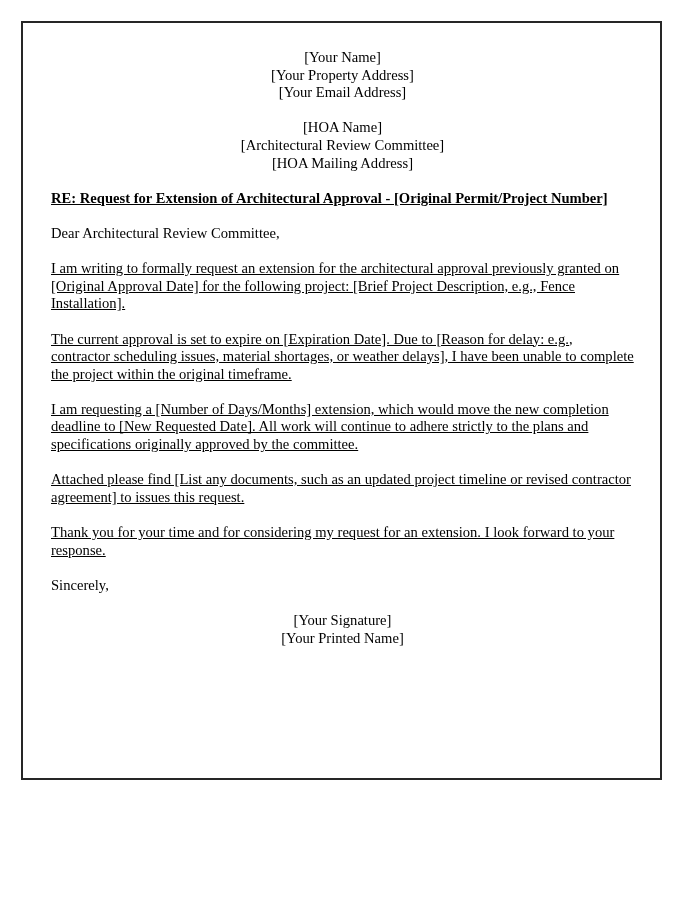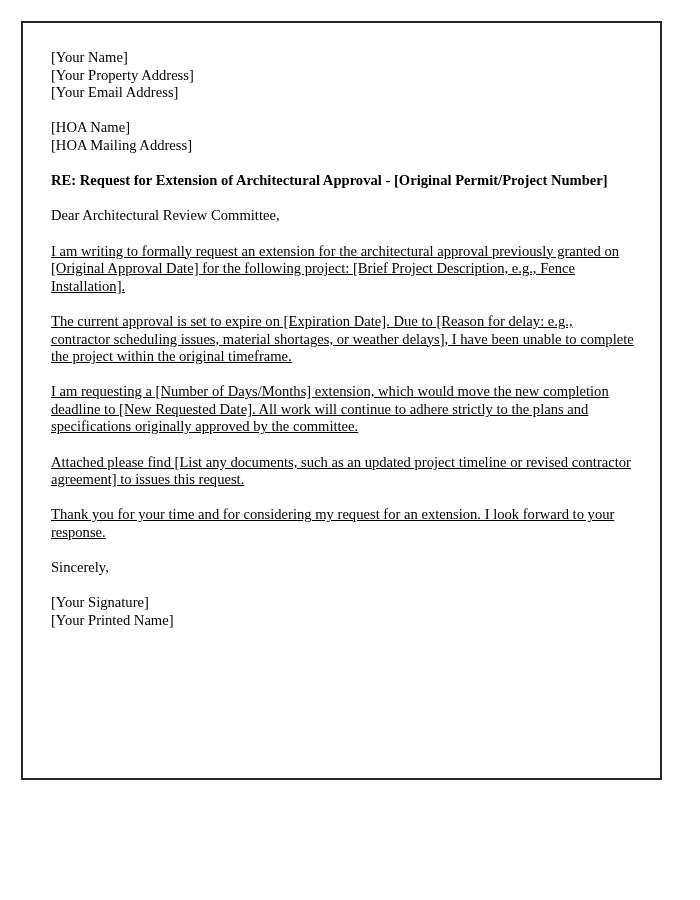--- a/index.html
+++ b/index.html
@@ -28,43 +28,46 @@
   }
   .letter-box, .letter-box p, .letter-box div {
     font-size: 14.6px;
     line-height: 17.6px;
   }
   .block {
     margin: 0 0 17.6px 0;
   }
   .line {
     margin: 0;
+    text-align: center;
   }
   p.para {
     margin: 0 0 17.6px 0;
     text-decoration: underline;
   }
   .subject {
     font-weight: bold;
+    text-decoration: underline;
   }
 </style>
 </head>
 <body>
 
 <div class="letter-box">
 
   <div class="block">
     <div class="line">[Your Name]</div>
     <div class="line">[Your Property Address]</div>
     <div class="line">[Your Email Address]</div>
   </div>
 
 
   <div class="block">
     <div class="line">[HOA Name]</div>
+    <div class="line">[Architectural Review Committee]</div>
     <div class="line">[HOA Mailing Address]</div>
   </div>
 
   <div class="block subject">RE: Request for Extension of Architectural Approval - [Original Permit/Project Number]</div>
 
   <div class="block">Dear Architectural Review Committee,</div>
 
   <p class="para">I am writing to formally request an extension for the architectural approval previously granted on [Original Approval Date] for the following project: [Brief Project Description, e.g., Fence Installation].</p>
   <p class="para">The current approval is set to expire on [Expiration Date]. Due to [Reason for delay: e.g., contractor scheduling issues, material shortages, or weather delays], I have been unable to complete the project within the original timeframe.</p>
   <p class="para">I am requesting a [Number of Days/Months] extension, which would move the new completion deadline to [New Requested Date]. All work will continue to adhere strictly to the plans and specifications originally approved by the committee.</p>

